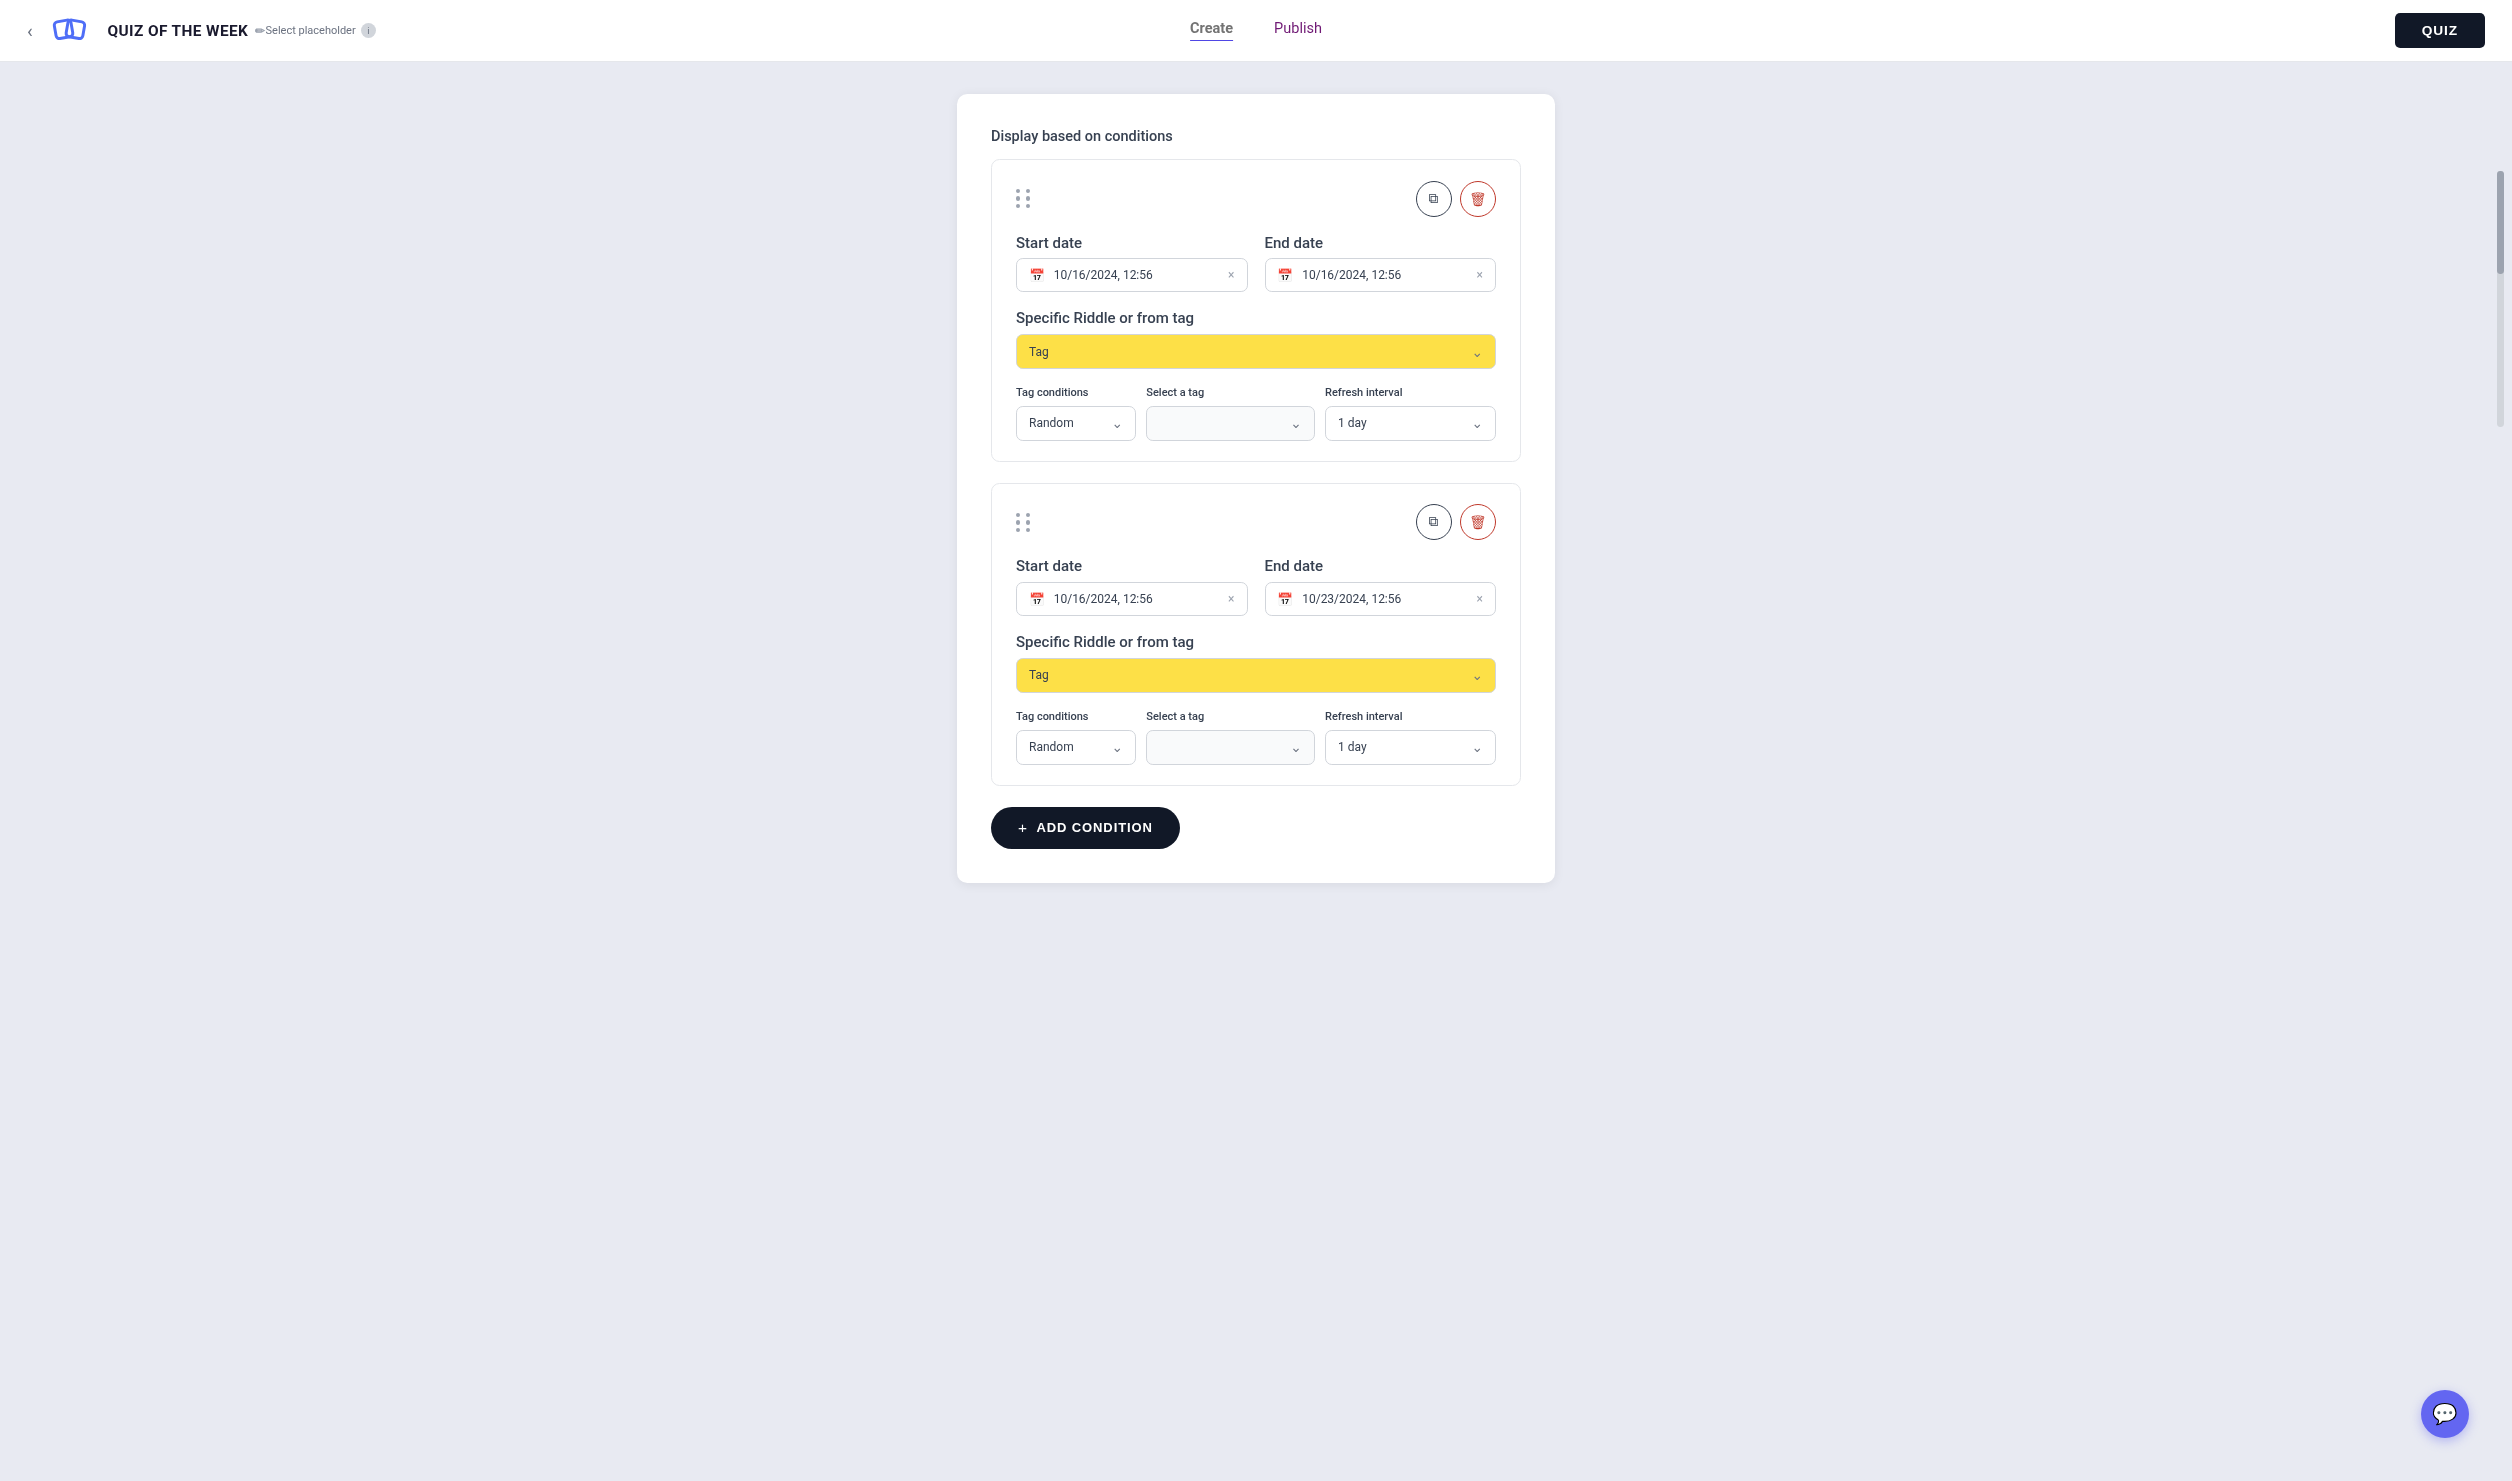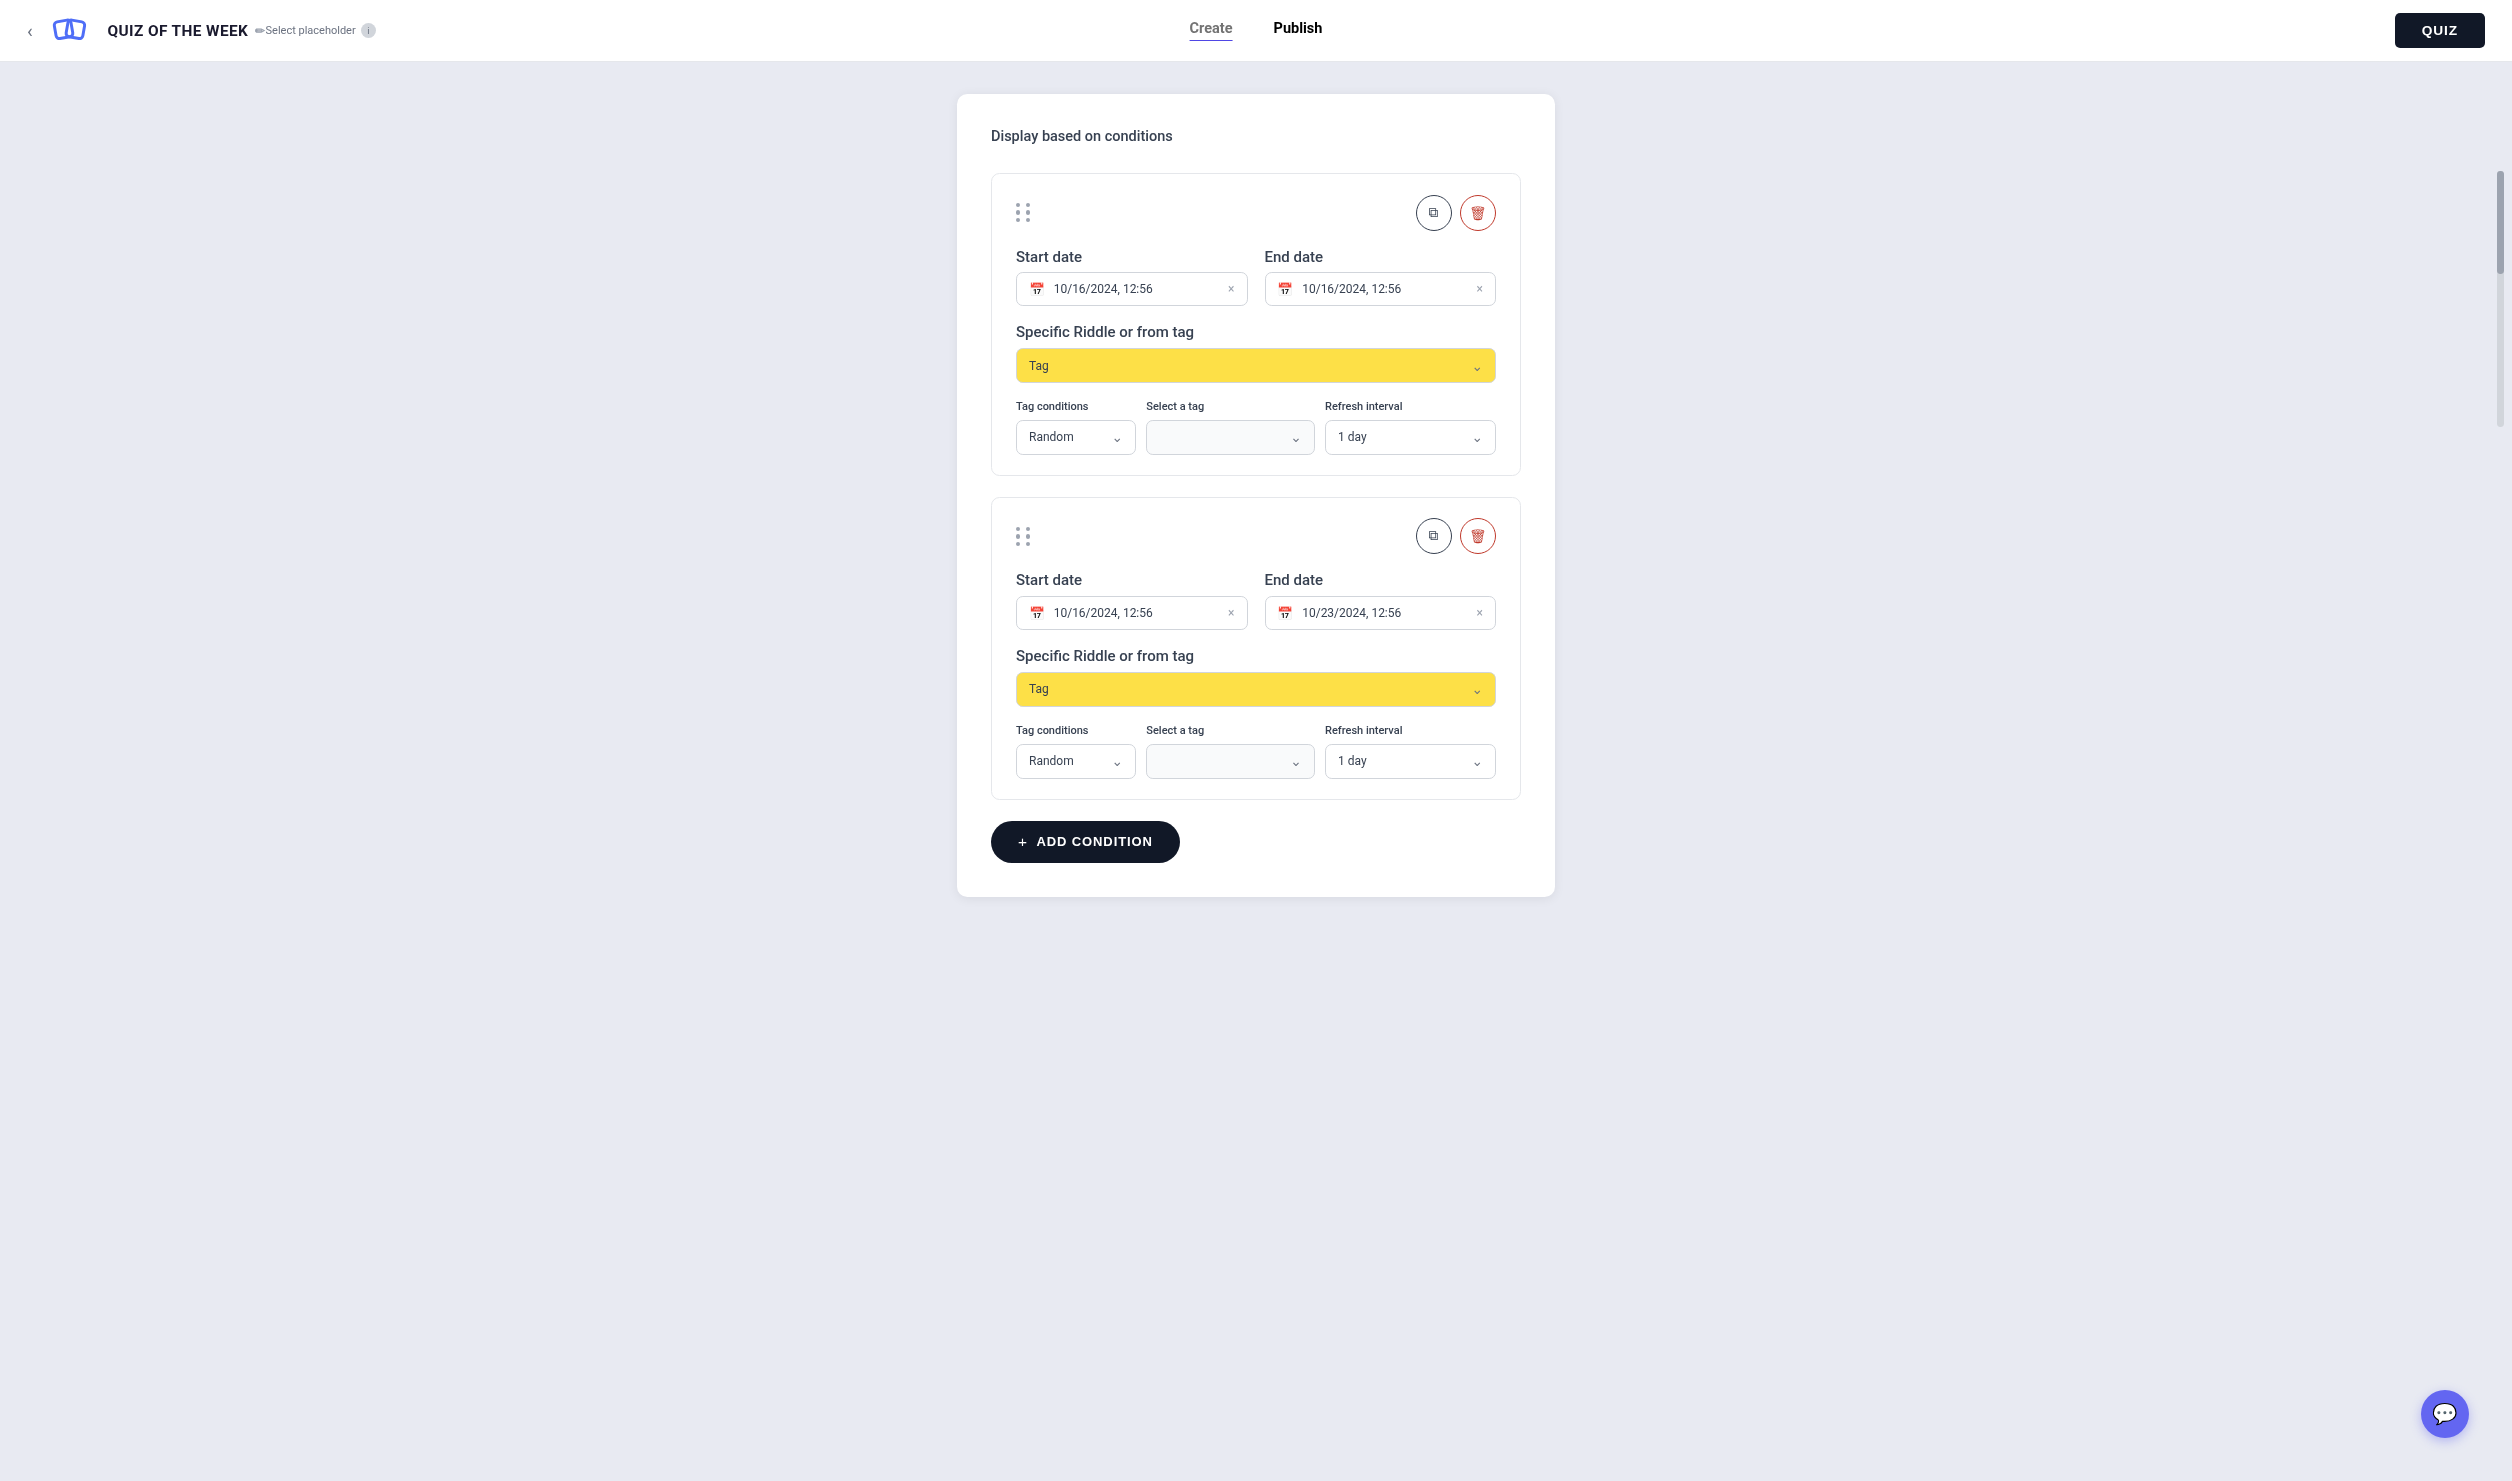--- a/index.html
+++ b/index.html
@@ -79,22 +79,22 @@
     }
     .header-nav {
       position: absolute;
       left: 50%;
       transform: translateX(-50%);
       display: flex;
       gap: 41px;
     }
     .nav-item {
       font-size: 14.5px;
-      font-weight: 700;
-      color: #000000;
+      font-weight: 400;
+      color: #701a75;
       cursor: pointer;
       padding-bottom: 3.4px;
       text-decoration: none;
     }
     .nav-item.active {
       color: #737373;
       border-bottom: 1.7px solid #4f46e5;
       font-weight: 700;
     }
     .header-right {
@@ -126,21 +126,21 @@
       border-radius: 10.3px;
       width: 598px;
       padding: 34px 34px 34px 34px;
       box-shadow: 0 1.7px 10.3px rgba(0,0,0,0.07);
     }
 
     .panel-title {
       font-size: 14.5px;
       font-weight: 500;
       color: #374151;
-      margin-bottom: 28px;
+      margin-bottom: 14px;
     }
 
     
     .condition-block {
       border: 0.9px solid #e5e7eb;
       border-radius: 8.5px;
       padding: 20.5px 24px;
       margin-bottom: 20.5px;
       position: relative;
     }

